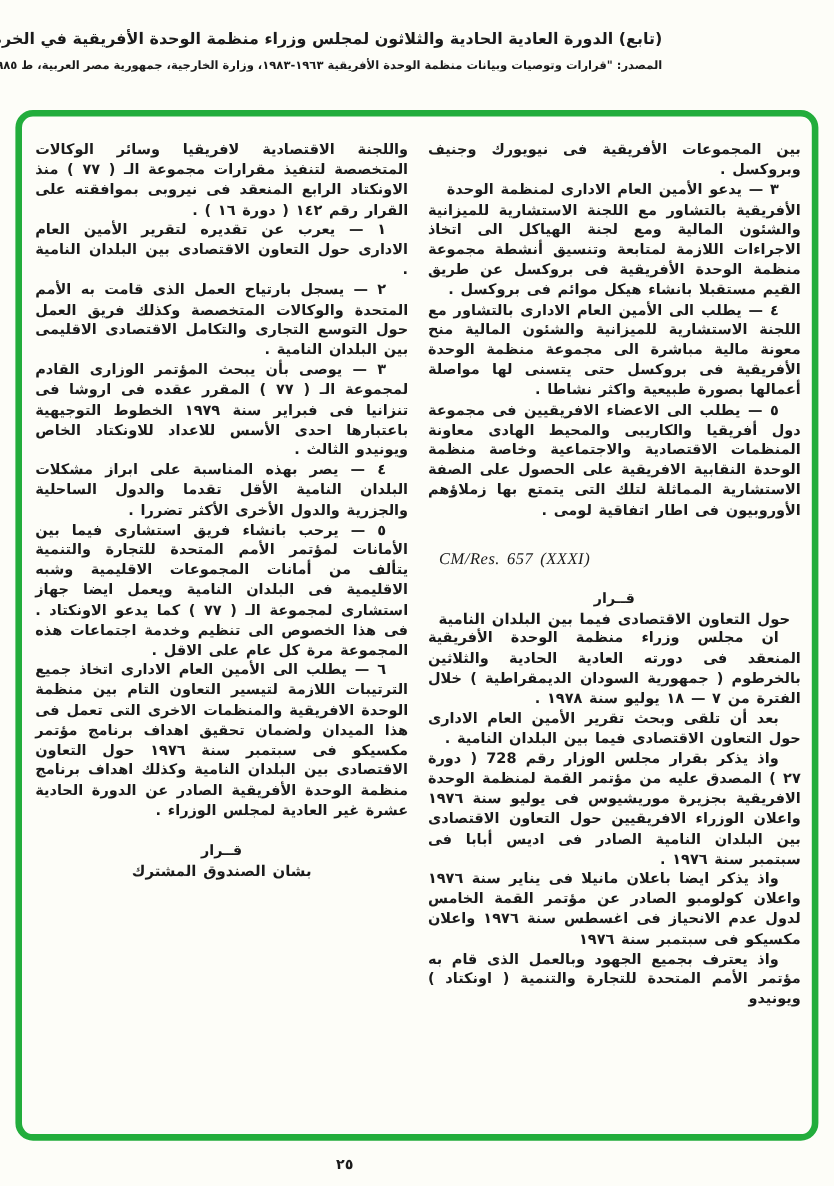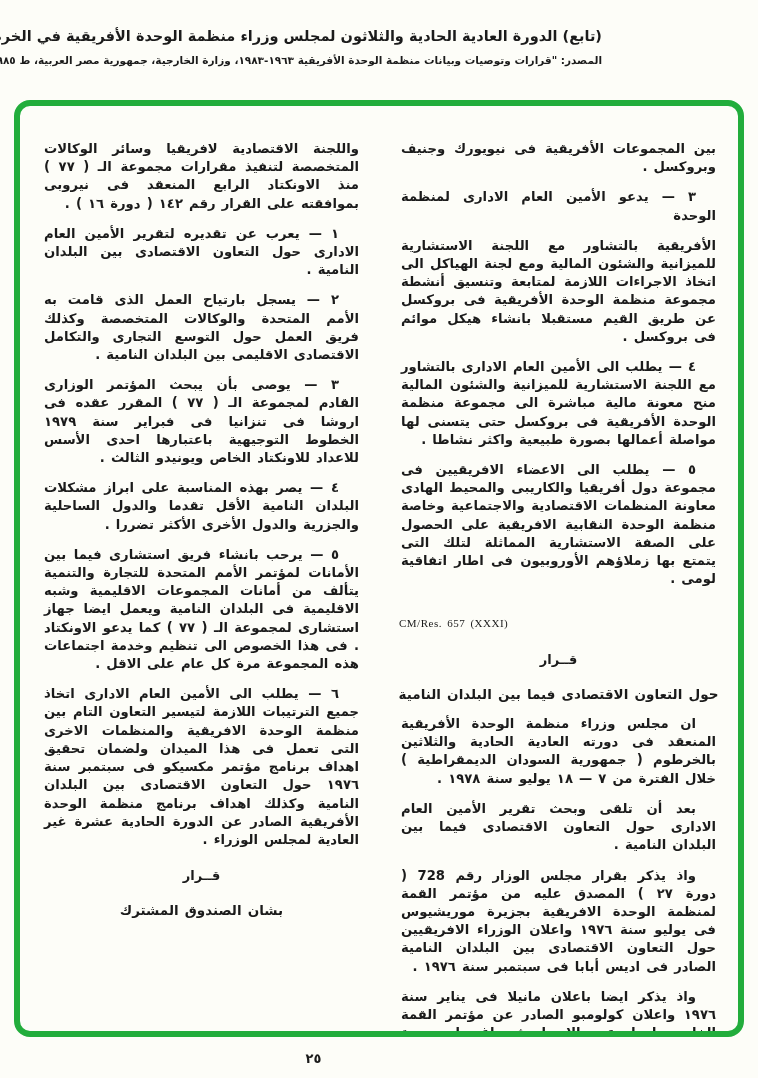--- a/index.html
+++ b/index.html
@@ -58,46 +58,47 @@
   }
   .col {
     flex: 1 1 0;
     min-width: 0;
     font-size: 13.2px;
     line-height: 18.2px;
     font-weight: bold;
     text-align: justify;
     word-spacing: 1.5px;
   }
-  .col p { margin: 12px; }
+  .col p { margin: 0; }
   .gap { margin-top: 13px; }
   .indent { text-indent: 20px; }
   .resolution-ref {
     direction: ltr;
     text-align: left;
     font-family: "Liberation Serif", "DejaVu Serif", serif;
     font-weight: normal;
-    font-size: 11px;
+    font-size: 15px;
     letter-spacing: 0.5px;
     margin-top: 26px;
     padding-left: 10px;
     word-spacing: 2px;
+    font-style: italic;
   }
   .decree-heading {
     text-align: center;
     font-size: 13px;
     font-weight: bold;
     margin-top: 18px;
     letter-spacing: 1px;
   }
   .decree-subject {
     text-align: center;
     font-size: 13.5px;
     font-weight: bold;
-    margin-top: 16px;
+    margin-top: 0;
   }
   
   .page-footer {
     position: absolute;
     top: 1048px;
     left: 0;
     width: 639px;
     text-align: center;
   }
   .page-number {

